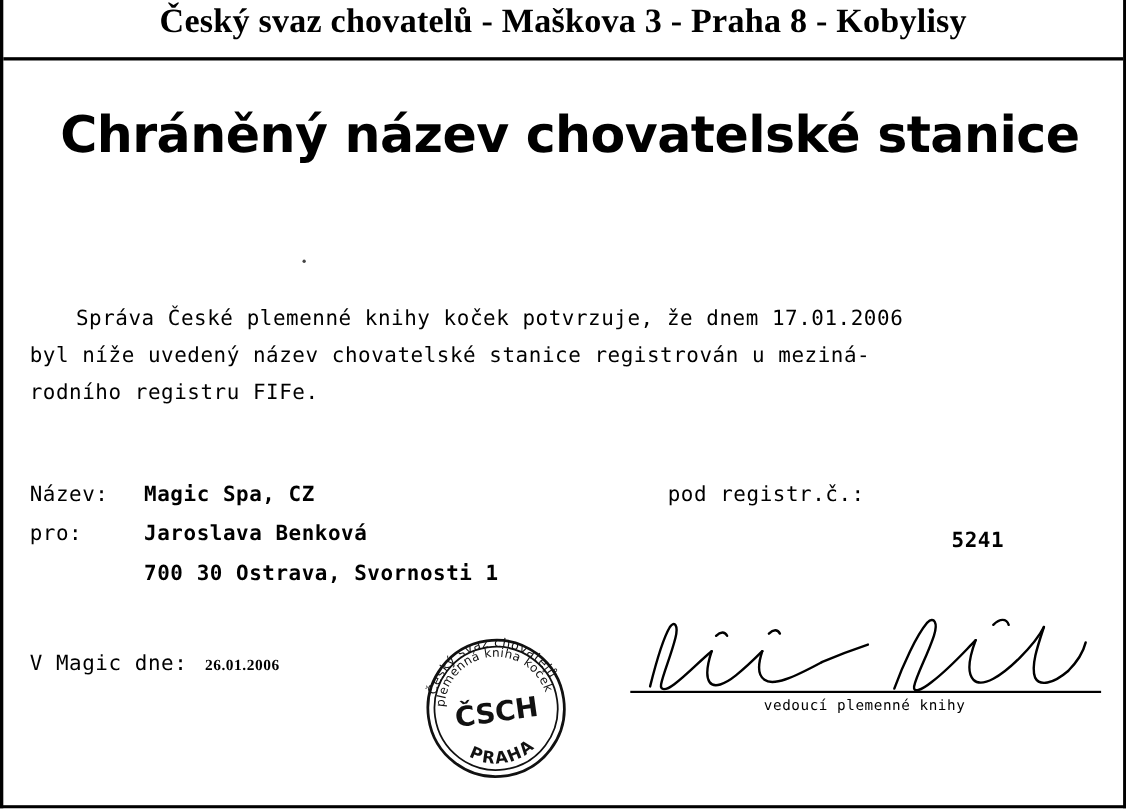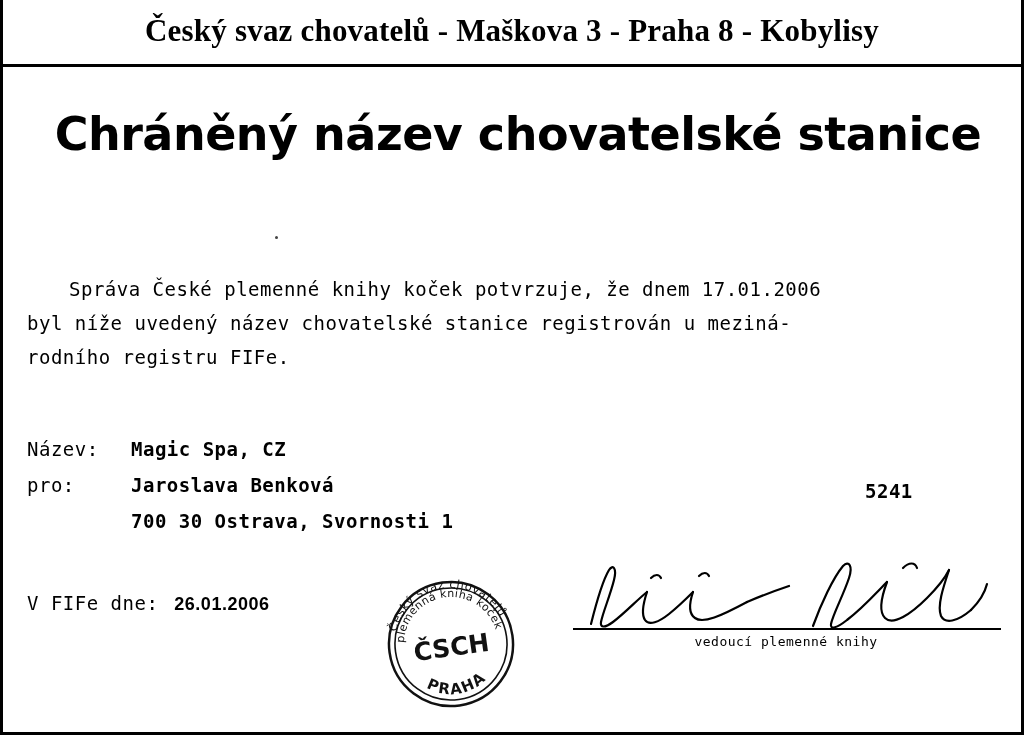--- a/index.html
+++ b/index.html
@@ -22,21 +22,20 @@
     width: 1024px;
     height: 735px;
     box-sizing: border-box;
     border-left: 3px solid #000;
     border-right: 3px solid #000;
     border-bottom: 3px solid #000;
   }
 
   
   .header {
-    padding-top: 12px;
     text-align: center;
   }
   .header-line {
     font-family: "Liberation Serif", serif;
     font-weight: bold;
     font-size: 31px;
     line-height: 38px;
     letter-spacing: 0.2px;
     white-space: nowrap;
   }
@@ -121,22 +120,22 @@
     position: absolute;
     left: 24px;
     top: 592px;
   }
   .date-label {
     font-family: "DejaVu Sans Mono", monospace;
     font-size: 19px;
     letter-spacing: 0.5px;
   }
   .date-value {
-    font-family: Liberation Sans, sans-serif;
-    font-size: 18px;
+    font-family: Liberation Serif, serif;
+    font-size: 14px;
     font-weight: bold;
     letter-spacing: 0.5px;
     margin-left: 12px;
     margin-top: 15px;
   }
 
   
   .stamp {
     position: absolute;
     left: 372px;
@@ -199,36 +198,37 @@
     <div class="para mono"><span class="indent"></span><span>Správa České plemenné knihy koček potvrzuje, že dnem 17.01.2006</span></div>
     <div class="para mono">byl níže uvedený název chovatelské stanice registrován u meziná-</div>
     <div class="para mono">rodního registru FIFe.</div>
   </div>
 
   <div class="fields">
 
     <div class="field-row">
       <span class="label col-name-label">Název:</span>
       <span class="value col-name-value">Magic Spa, CZ</span>
+      <span class="label col-reg-label">pod registr.č.:</span>
       <span class="value col-reg-value">5241</span>
     </div>
 
     <div class="field-row">
       <span class="label col-pro-label">pro:</span>
       <span class="value col-pro-value">Jaroslava Benková</span>
     </div>
 
     <div class="field-row">
       <span class="value col-addr-value">700 30  Ostrava, Svornosti 1</span>
     </div>
 
   </div>
 
   <div class="date-row">
-    <span class="date-label">V FIFe dne:</span>
+    <span class="date-label">V Magic dne:</span>
     <span class="date-value">26.01.2006</span>
   </div>
 
   <div class="stamp">
     <svg width="152" height="152" viewBox="0 0 152 152" aria-hidden="true">
       <defs>
         <path id="arcTop" d="M 20,76 A 56,56 0 0 1 132,76"></path>
         <path id="arcTopIn" d="M 29,76 A 47,47 0 0 1 123,76"></path>
         <path id="arcBottom" d="M 26,76 A 50,50 0 0 0 126,76"></path>
       </defs>

